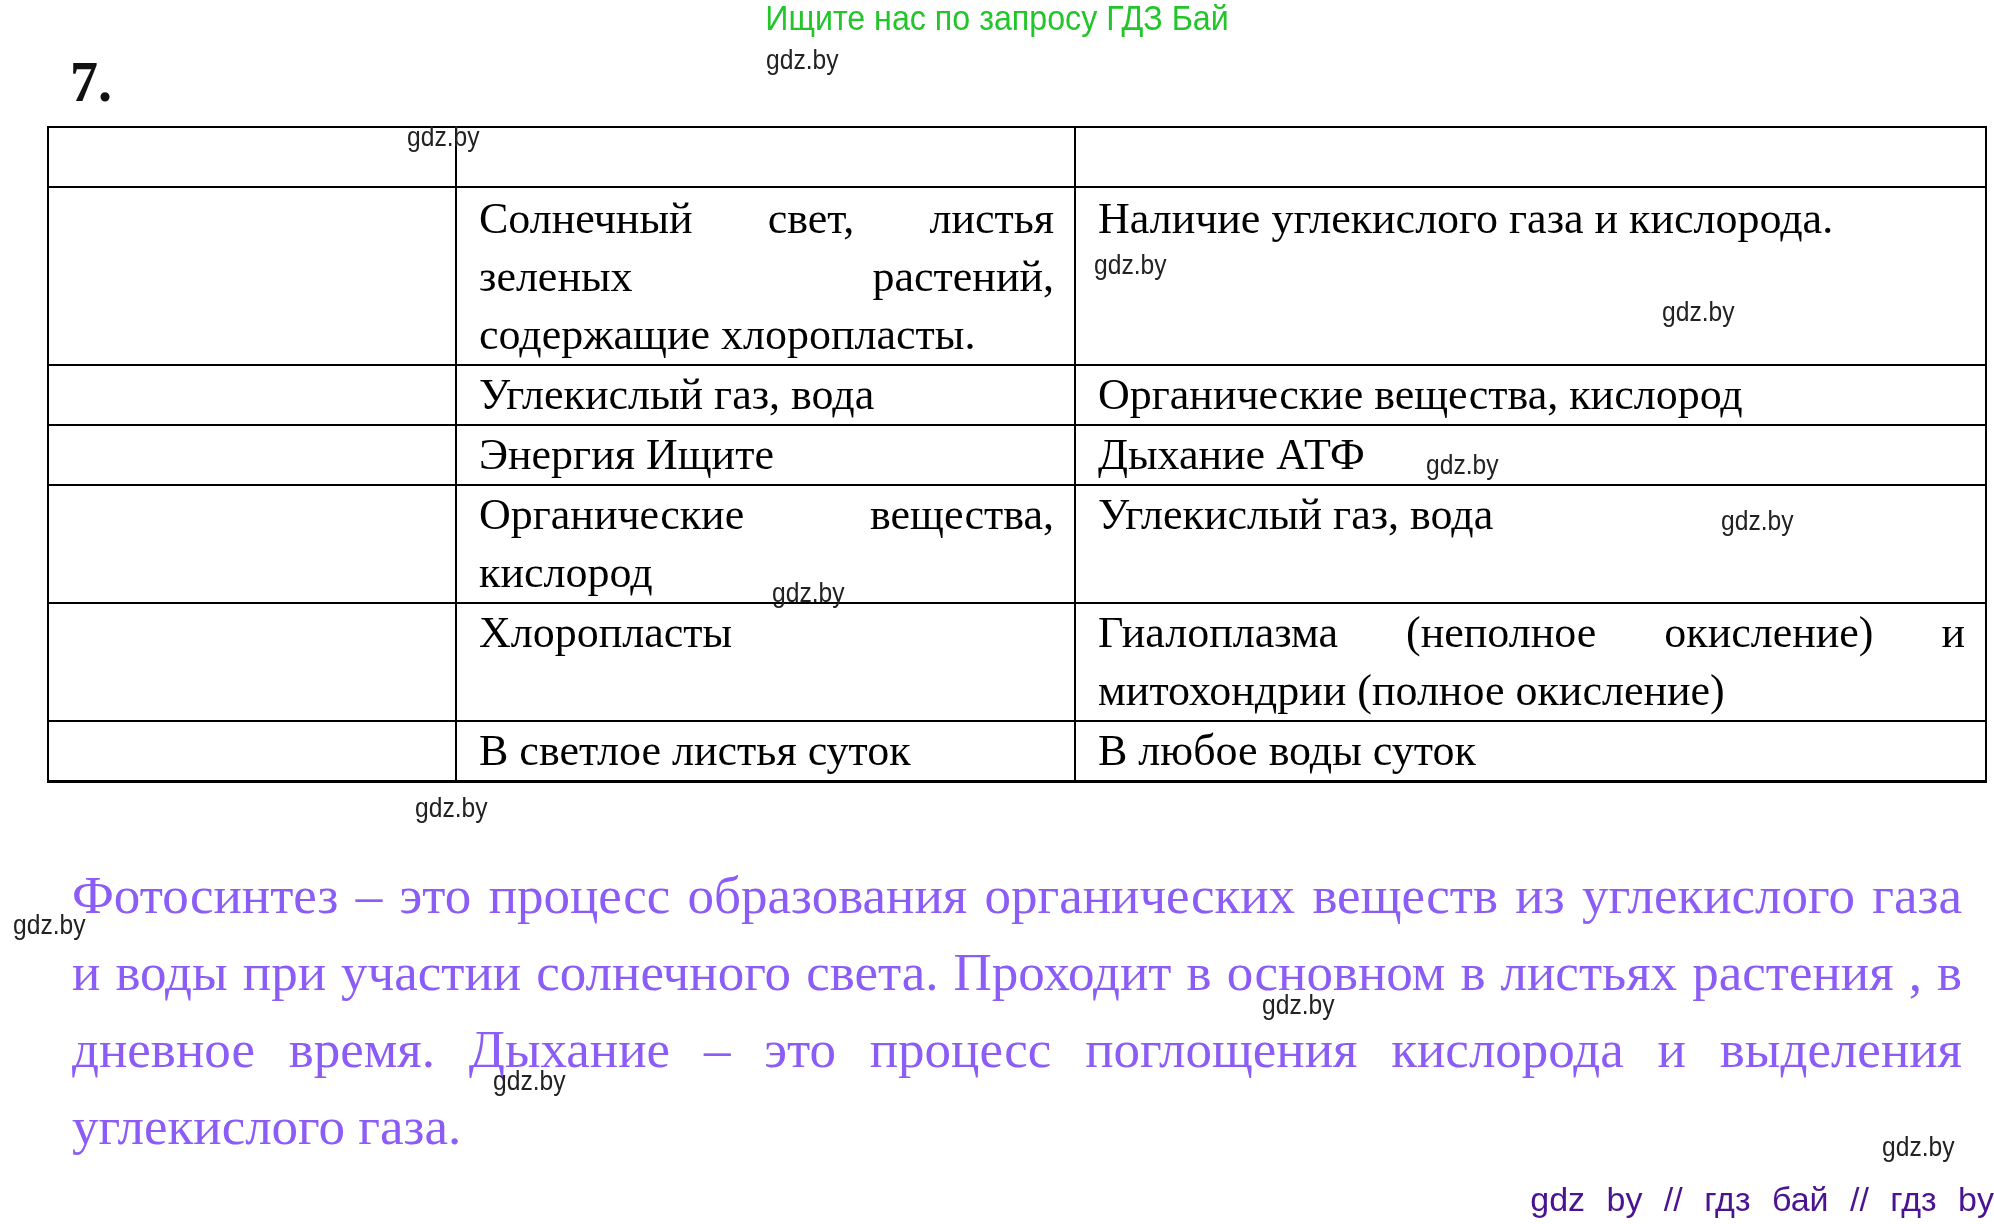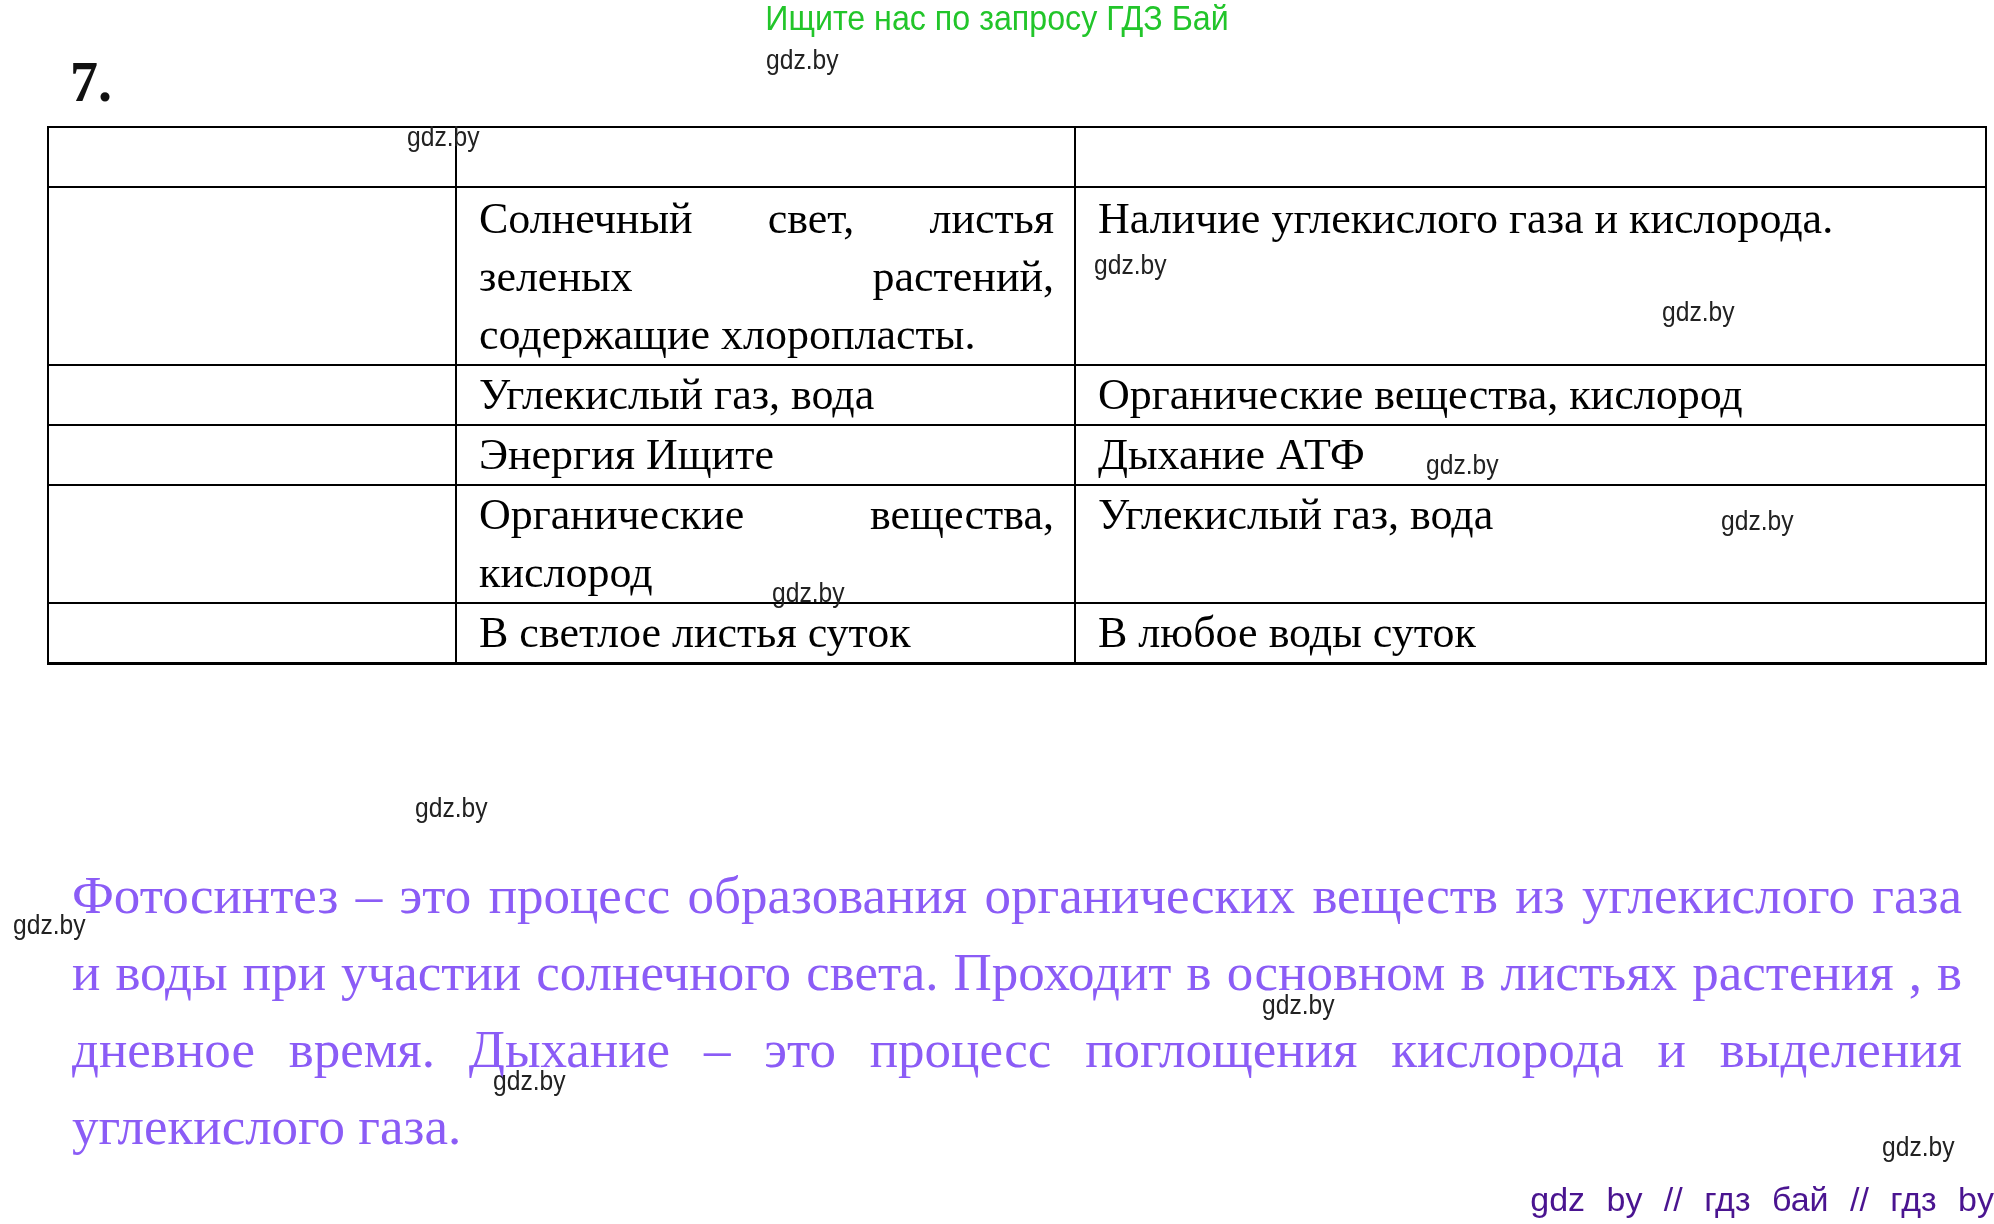--- a/index.html
+++ b/index.html
@@ -65,20 +65,25 @@
   <tr style="height:58px">
     <td class="c0"></td>
     <td class="c1">Энергия Ищите</td>
     <td class="c2">Дыхание АТФ</td>
   </tr>
   <tr style="height:118px">
     <td class="c0"></td>
     <td class="c1">Органические вещества, кислород</td>
     <td class="c2">Углекислый газ, вода</td>
   </tr>
+  <tr style="height:116px">
+    <td class="c0"></td>
+    <td class="c1">Хлоропласты</td>
+    <td class="c2">Гиалоплазма (неполное окисление) и митохондрии (полное окисление)</td>
+  </tr>
   <tr style="height:60px">
     <td class="c0" style="border-bottom-width:3px"></td>
     <td class="c1" style="border-bottom-width:3px">В светлое листья суток</td>
     <td class="c2" style="border-bottom-width:3px">В любое воды суток</td>
   </tr>
 </tbody>
   </table>
 
 <div class="abs para">Фотосинтез – это процесс образования органических веществ из углекислого газа и воды при участии солнечного света. Проходит в основном в листьях растения , в дневное время. Дыхание – это процесс поглощения кислорода и выделения углекислого газа.</div>
 

